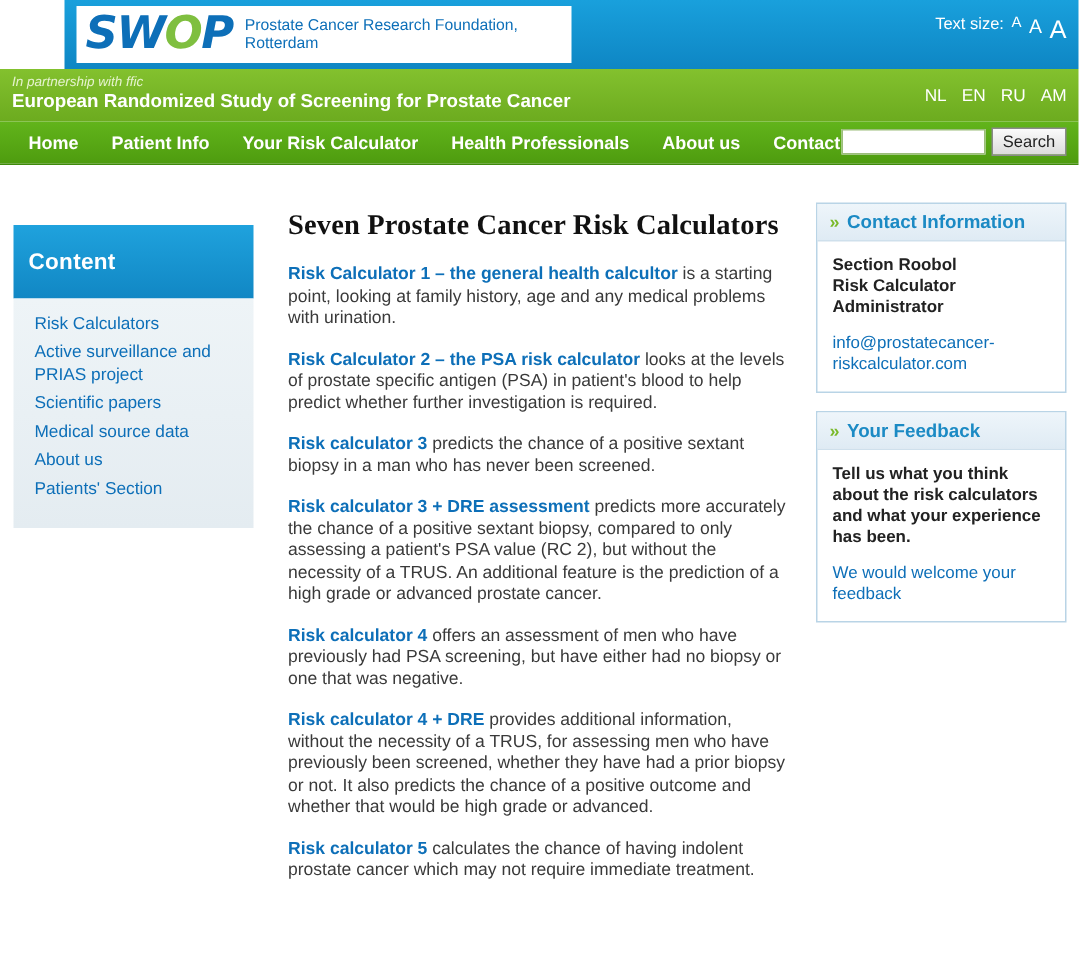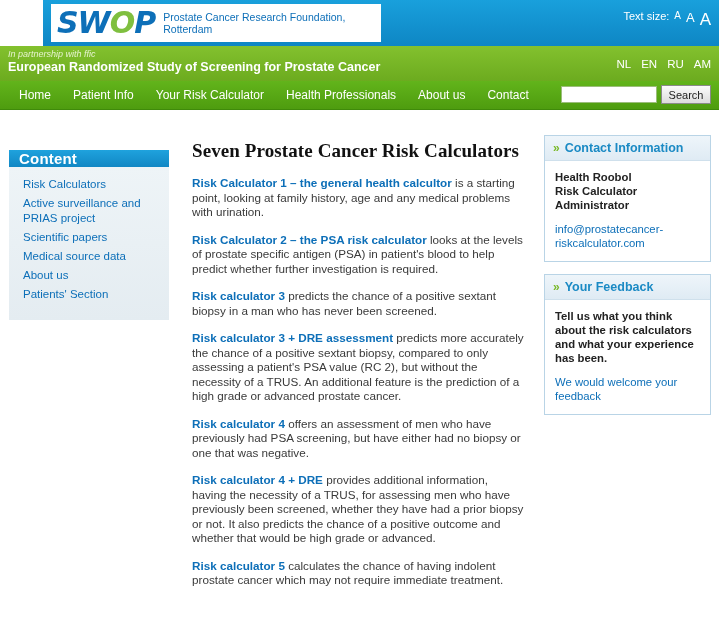--- a/index.html
+++ b/index.html
@@ -117,20 +117,21 @@
     background: #5aab16;
     background: linear-gradient(180deg, #62b41b 0%, #4e9c0f 100%);
     border-bottom: 1px solid #3f8a0a;
   }
   .nav-items {
     display: flex;
     align-items: center;
     height: 28px;
     padding-left: 8px;
     gap: 0px;
+    font-weight: bold;
   }
   .nav-items .nav-item {
     color: #ffffff;
     font-size: 12px;
     padding: 0 11px;
     line-height: 28px;
     white-space: nowrap;
     cursor: pointer;
   }
   .search-area {
@@ -177,21 +178,21 @@
     left: 9px;
     top: 40px;
     width: 160px;
   }
   .sidebar-head {
     background: #1b9ad6;
     background: linear-gradient(180deg, #1fa2dd 0%, #1187c4 100%);
     color: #ffffff;
     font-size: 15px;
     font-weight: bold;
-    padding: 0 10px;
+    padding: 16px 10px;
     letter-spacing: .2px;
   }
   .sidebar-body {
     background: #eef3f6;
     background: linear-gradient(180deg, #eef4f7 0%, #e4ecf1 100%);
     padding: 10px 10px 14px 14px;
     min-height: 120px;
   }
   .sidebar-link {
     color: #0d6fb8;
@@ -353,38 +354,38 @@
 
       <div class="para">
         <span class="lead">Risk calculator 3 + DRE assessment</span><span> predicts more accurately the chance of a positive sextant biopsy, compared to only assessing a patient's PSA value (RC 2), but without the necessity of a TRUS. An additional feature is the prediction of a high grade or advanced prostate cancer.</span>
       </div>
 
       <div class="para">
         <span class="lead">Risk calculator 4</span><span> offers an assessment of men who have previously had PSA screening, but have either had no biopsy or one that was negative.</span>
       </div>
 
       <div class="para">
-        <span class="lead">Risk calculator 4 + DRE</span><span> provides additional information, having the necessity of a TRUS, for assessing men who have previously been screened, whether they have had a prior biopsy or not. It also predicts the chance of a positive outcome and whether that would be high grade or advanced.</span>
+        <span class="lead">Risk calculator 4 + DRE</span><span> provides additional information, without the necessity of a TRUS, for assessing men who have previously been screened, whether they have had a prior biopsy or not. It also predicts the chance of a positive outcome and whether that would be high grade or advanced.</span>
       </div>
 
       <div class="para">
         <span class="lead">Risk calculator 5</span><span> calculates the chance of having indolent prostate cancer which may not require immediate treatment.</span>
       </div>
 
     </div>
 
     <div class="right">
 
       <div class="panel">
         <div class="panel-head">
           <span class="chev">»</span>
           <span>Contact Information</span>
         </div>
         <div class="panel-body">
-          <div class="bold-line">Health Roobol</div>
+          <div class="bold-line">Section Roobol</div>
           <div class="bold-line">Risk Calculator</div>
           <div class="bold-line">Administrator</div>
           <div class="mail-line">info@prostatecancer-</div>
           <div class="mail-line" style="margin-top:0">riskcalculator.com</div>
         </div>
       </div>
 
       <div class="panel">
         <div class="panel-head">
           <span class="chev">»</span>

